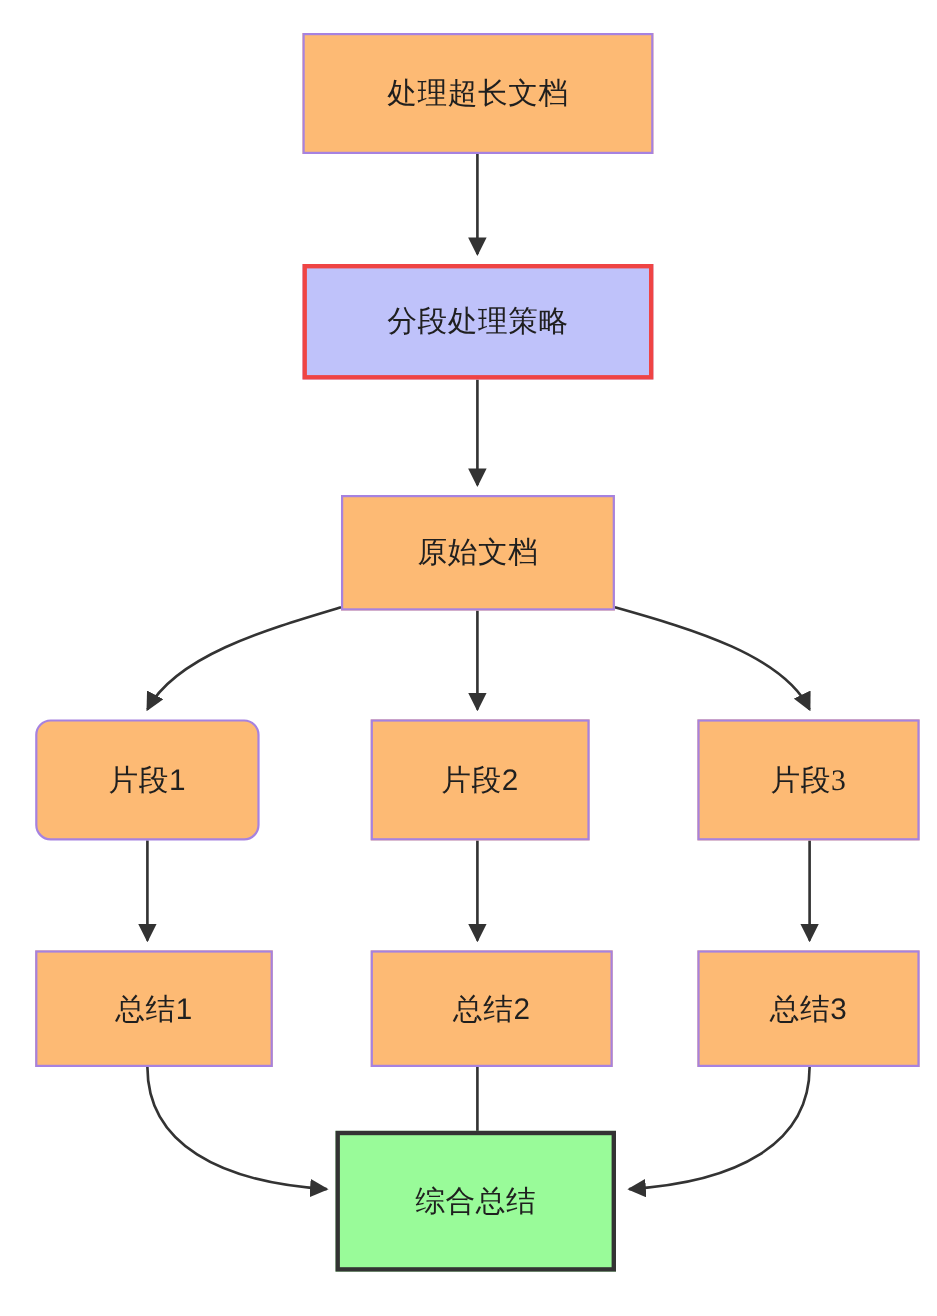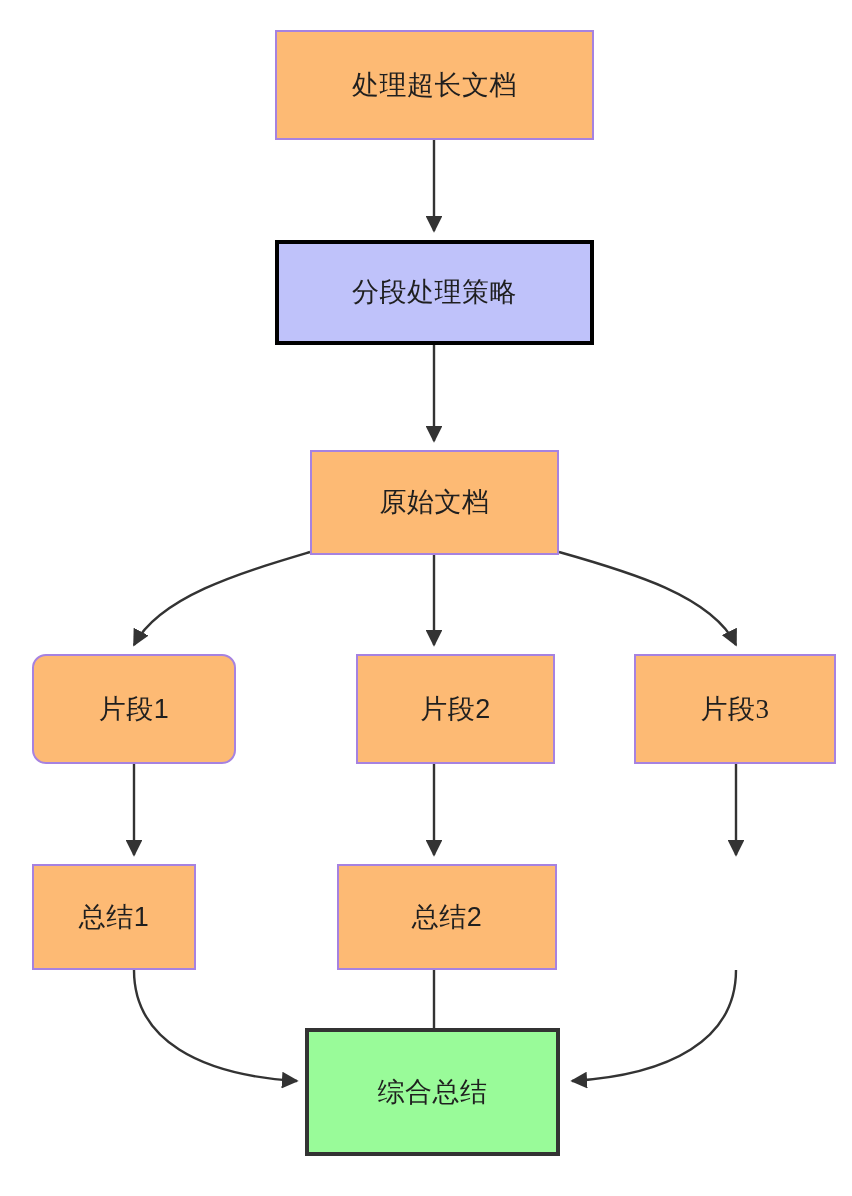--- a/index.html
+++ b/index.html
@@ -38,34 +38,34 @@
     line-height: 1.2;
     letter-spacing: 0.5px;
     white-space: nowrap;
   }
   .node-default {
     background: #fdba74;
     border: 2px solid #a682e0;
   }
   .node-emphasis {
     background: #bfc2fa;
-    border: 4px solid #000000;
+    border: 4px solid #ef4444;
   }
   .node-result {
     background: #99fb99;
     border: 4px solid #333333;
   }
   
   #n-root      { left: 275px; top: 30px;   width: 319px; height: 110px; }
   #n-strategy  { left: 275px; top: 240px;  width: 319px; height: 105px; }
   #n-source    { left: 310px; top: 450px;  width: 249px; height: 105px; }
   #n-chunk-1   { left: 32px;  top: 654px;  width: 204px; height: 110px; border-radius: 14px; }
-  #n-chunk-2   { left: 356px; top: 654px;  width: 199px; height: 110px; }
+  #n-chunk-2   { left: 337px; top: 654px;  width: 199px; height: 110px; }
   #n-chunk-3   { left: 634px; top: 654px;  width: 202px; height: 110px; font-family: Liberation Serif, serif; }
-  #n-summary-1 { left: 32px;  top: 864px;  width: 164px; height: 106px; }
+  #n-summary-1 { left: 32px;  top: 864px;  width: 216px; height: 106px; }
   #n-summary-2 { left: 337px; top: 864px;  width: 220px; height: 106px; }
   #n-summary-3 { left: 634px; top: 864px;  width: 202px; height: 106px; }
   #n-final     { left: 305px; top: 1028px; width: 255px; height: 128px; }
 </style>
 </head>
 <body>
 
 <div id="canvas">
 
   <svg id="edge-layer" viewBox="0 0 852 1196" width="852" height="1196" xmlns="http://www.w3.org/2000/svg">
@@ -115,18 +115,21 @@
   </div>
 
   <div class="node node-default" id="n-summary-1">
     <span>总结1</span>
   </div>
 
   <div class="node node-default" id="n-summary-2">
     <span>总结2</span>
   </div>
 
+  <div class="node node-default" id="n-summary-3">
+    <span>总结3</span>
+  </div>
 
   <div class="node node-result" id="n-final">
     <span>综合总结</span>
   </div>
 
 </div>
 
 </body></html>

